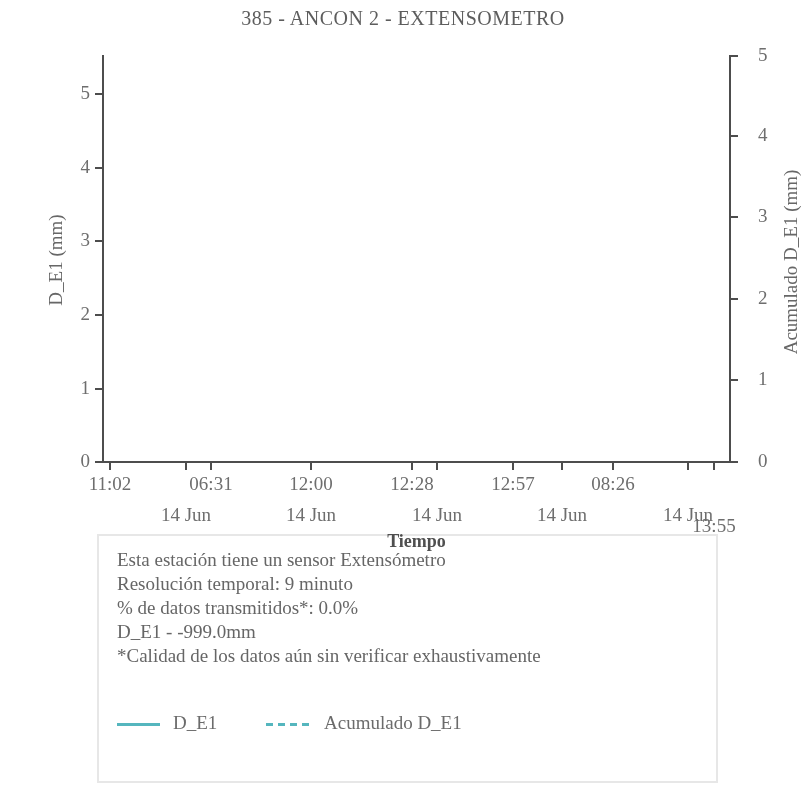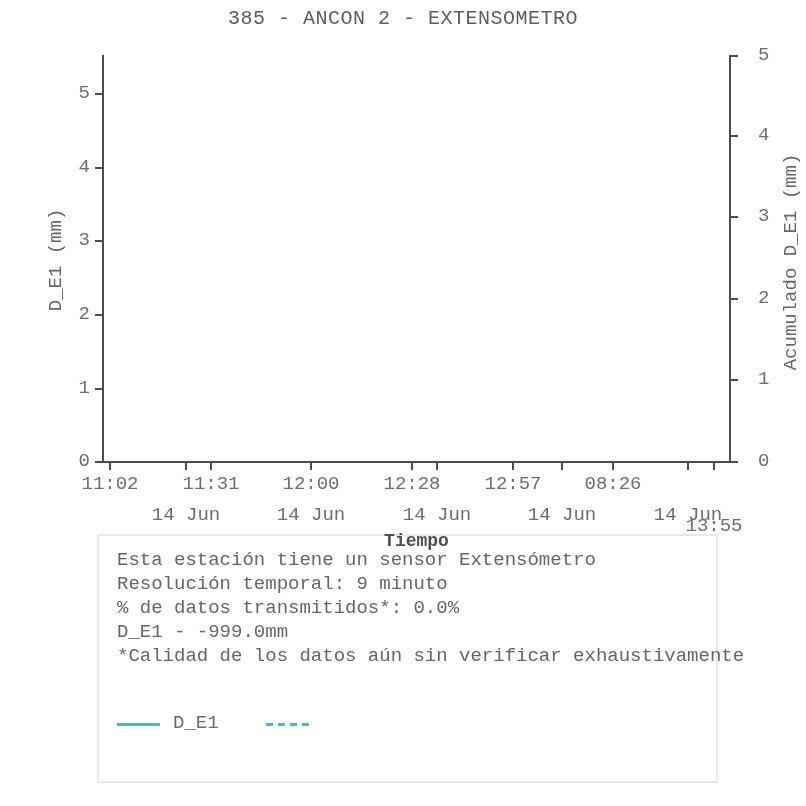--- a/index.html
+++ b/index.html
@@ -1,18 +1,18 @@
 <!DOCTYPE html>
 <html><head>
 <meta charset="utf-8">
 <style>
   html,body { margin:0; padding:0; background:#ffffff; }
   #screen {
     position:relative; width:806px; height:806px; background:#ffffff;
-    font-family:Liberation Mono, monospace; overflow:hidden;
+    font-family:Liberation Serif, serif; overflow:hidden;
   }
   .abs { position:absolute; }
 
   .chart-title {
     left:0; top:7px; width:806px; text-align:center;
     font-size:20px; color:#5d5d5d; letter-spacing:0.5px;
   }
 
   
   .plot-area {
@@ -100,21 +100,21 @@
   <div class="abs tick v" style="left:612px; top:463px;"></div>
   <div class="abs tick v" style="left:713px; top:463px;"></div>
 
   <div class="abs tick v" style="left:185px; top:463px;"></div>
   <div class="abs tick v" style="left:310px; top:463px;"></div>
   <div class="abs tick v" style="left:436px; top:463px;"></div>
   <div class="abs tick v" style="left:561px; top:463px;"></div>
   <div class="abs tick v" style="left:687px; top:463px;"></div>
 
   <div class="abs tick-label xtick" style="left:68px;">11:02</div>
-  <div class="abs tick-label xtick" style="left:169px;">11:31</div>
+  <div class="abs tick-label xtick" style="left:169px;">06:31</div>
   <div class="abs tick-label xtick" style="left:269px;">12:00</div>
   <div class="abs tick-label xtick" style="left:370px;">12:28</div>
   <div class="abs tick-label xtick" style="left:471px;">12:57</div>
   <div class="abs tick-label xtick" style="left:571px;">08:26</div>
   <div class="abs tick-label xtick" style="left:672px;margin-top:42px;">13:55</div>
 
   <div class="abs datelabel" style="left:138px;">14 Jun</div>
   <div class="abs datelabel" style="left:263px;">14 Jun</div>
   <div class="abs datelabel" style="left:389px;">14 Jun</div>
   <div class="abs datelabel" style="left:514px;">14 Jun</div>
@@ -127,14 +127,15 @@
   <div class="abs info-box"></div>
   <div class="abs info-line" style="top:549px;">Esta estación tiene un sensor Extensómetro</div>
   <div class="abs info-line" style="top:573px;">Resolución temporal: 9 minuto</div>
   <div class="abs info-line" style="top:597px;">% de datos transmitidos*: 0.0%</div>
   <div class="abs info-line" style="top:621px;">D_E1 - -999.0mm</div>
   <div class="abs info-line" style="top:645px;">*Calidad de los datos aún sin verificar exhaustivamente</div>
 
   <div class="abs swatch-solid"></div>
   <div class="abs legend-label" style="left:173px; top:712px;">D_E1</div>
   <div class="abs swatch-dashed"></div>
+  <div class="abs legend-label" style="left:324px; top:712px;">Acumulado D_E1</div>
 
 </div>
 
 </body></html>

